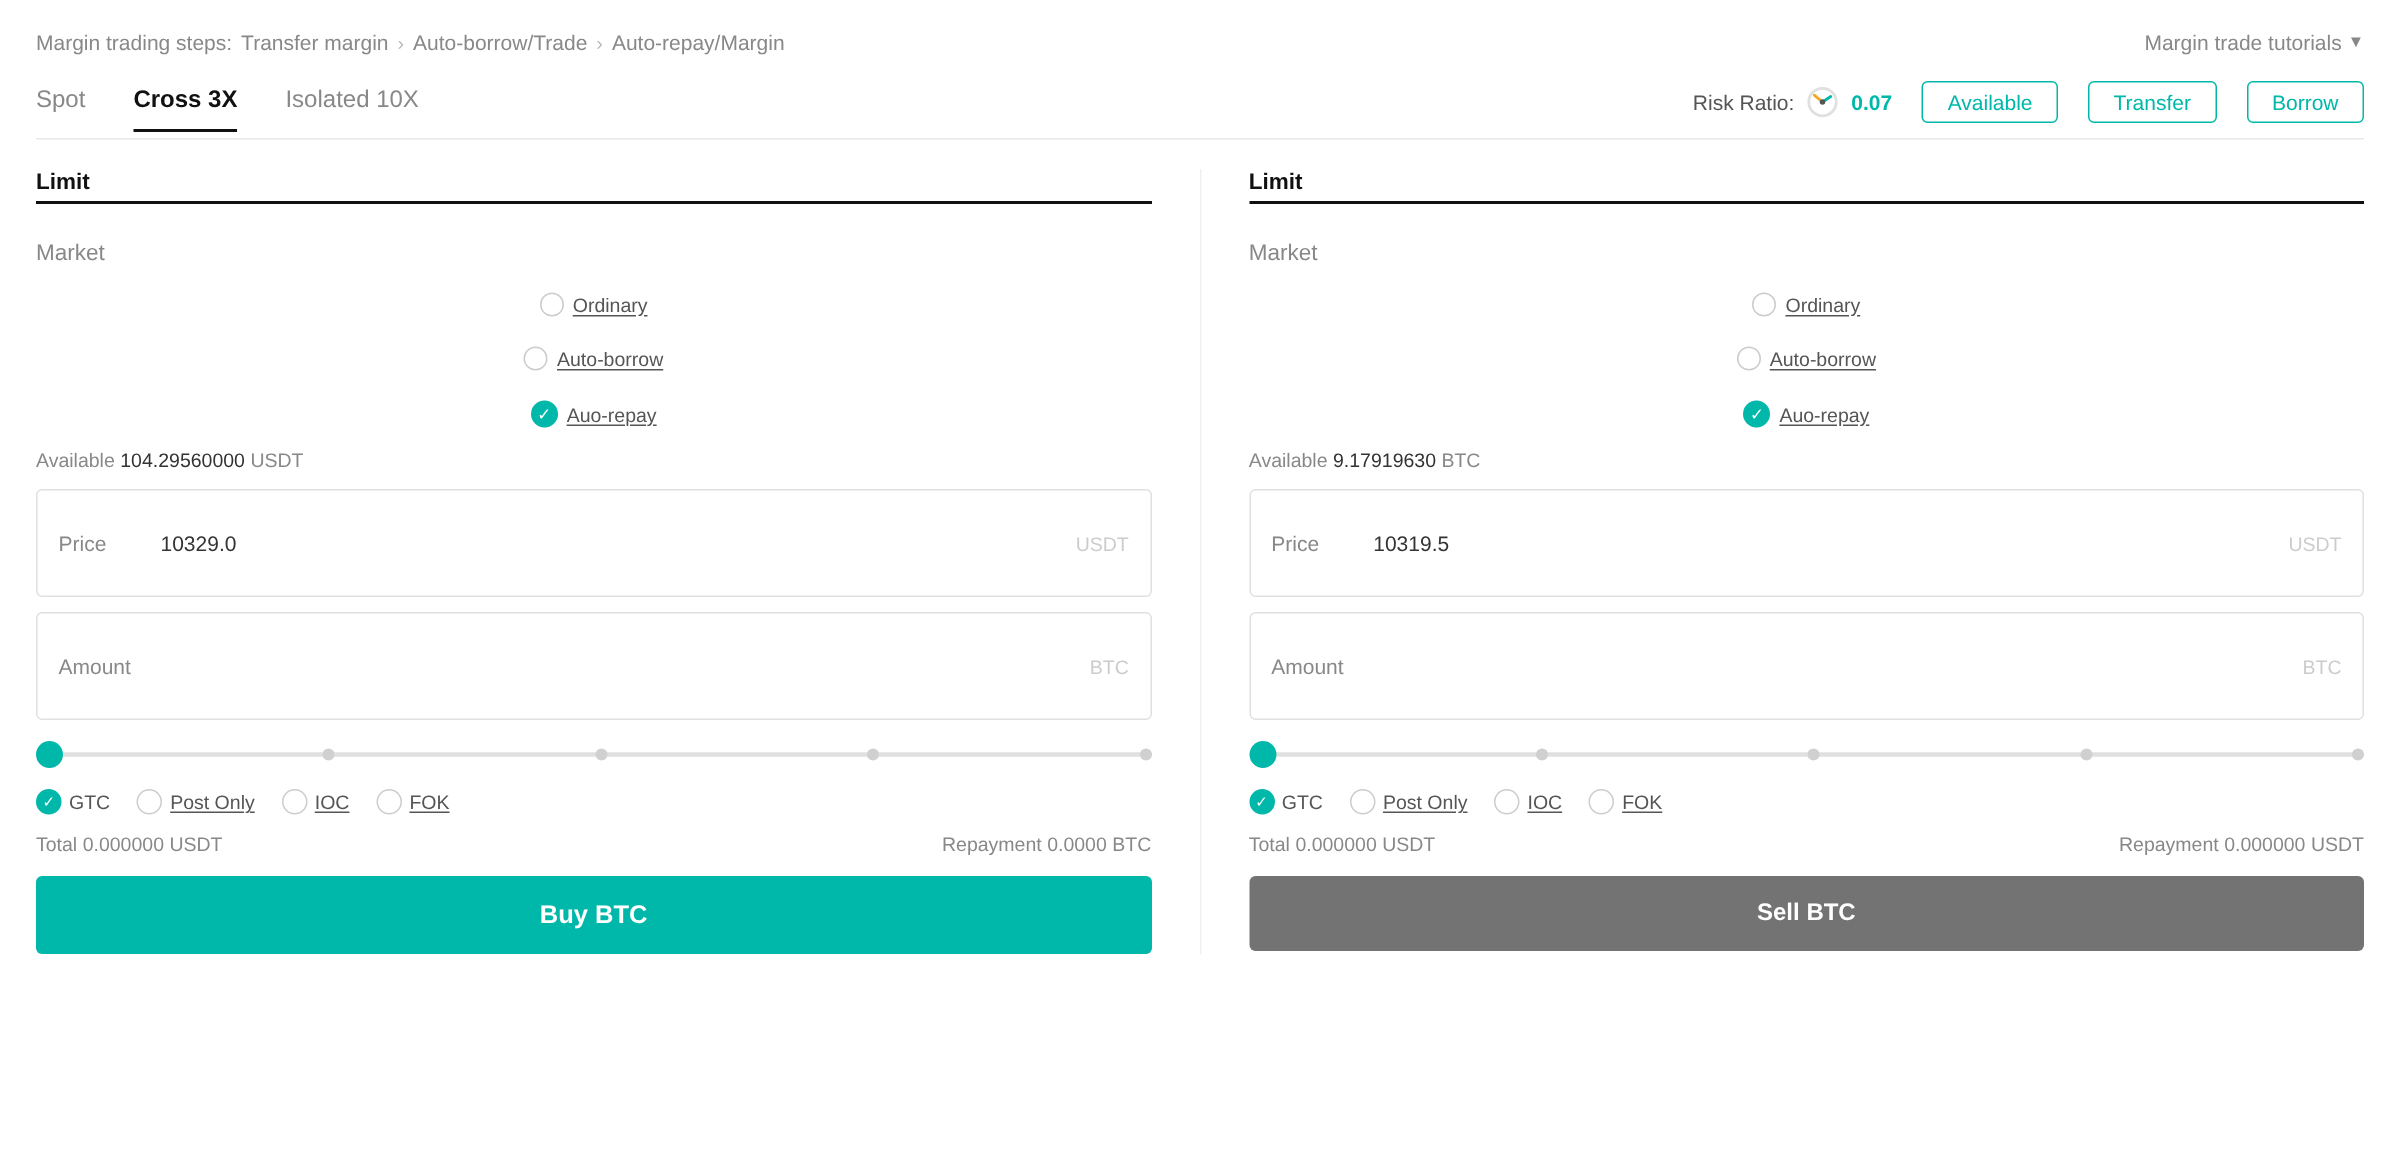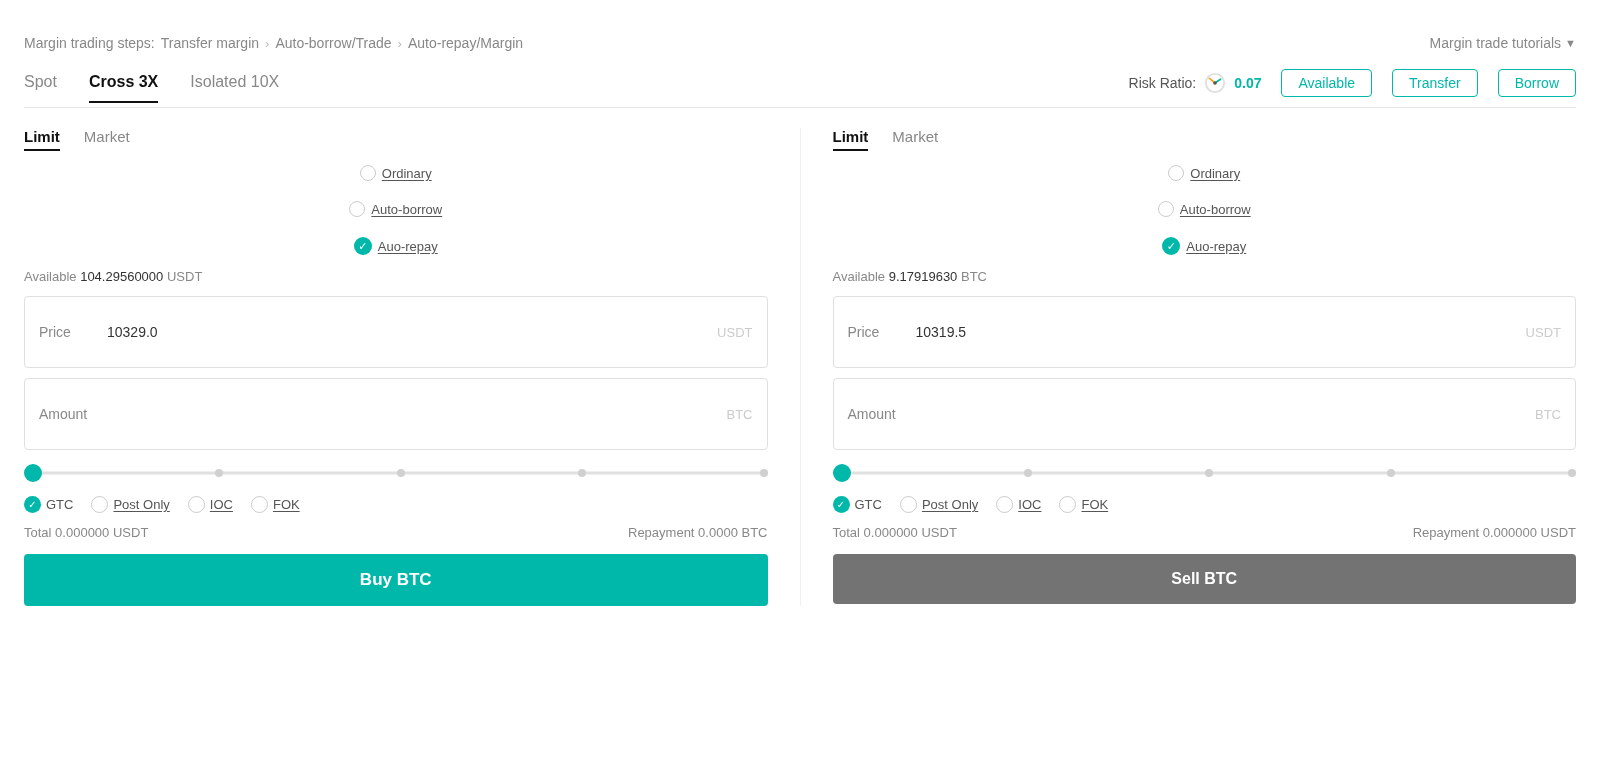--- a/index.html
+++ b/index.html
@@ -12,21 +12,20 @@
       width: 1600px;
       min-height: 769px;
     }
 
     
     .breadcrumb-bar {
       display: flex;
       align-items: flex-start;
       justify-content: space-between;
       margin-bottom: 18px;
-      margin-top: 15px;
     }
     .breadcrumb-steps {
       display: flex;
       align-items: center;
       gap: 6px;
       color: #888;
       font-size: 14px;
     }
     .breadcrumb-steps .separator {
       color: #bbb;
@@ -106,20 +105,21 @@
     }
     .trading-panel {
       flex: 1;
     }
 
     
     .order-type-row {
       display: flex;
       gap: 24px;
       margin-bottom: 14px;
+      flex-direction: column;
     }
     .order-type-item {
       font-size: 15px;
       color: #888;
       cursor: pointer;
       padding-bottom: 4px;
     }
     .order-type-item.active {
       color: #111;
       font-weight: 600;

